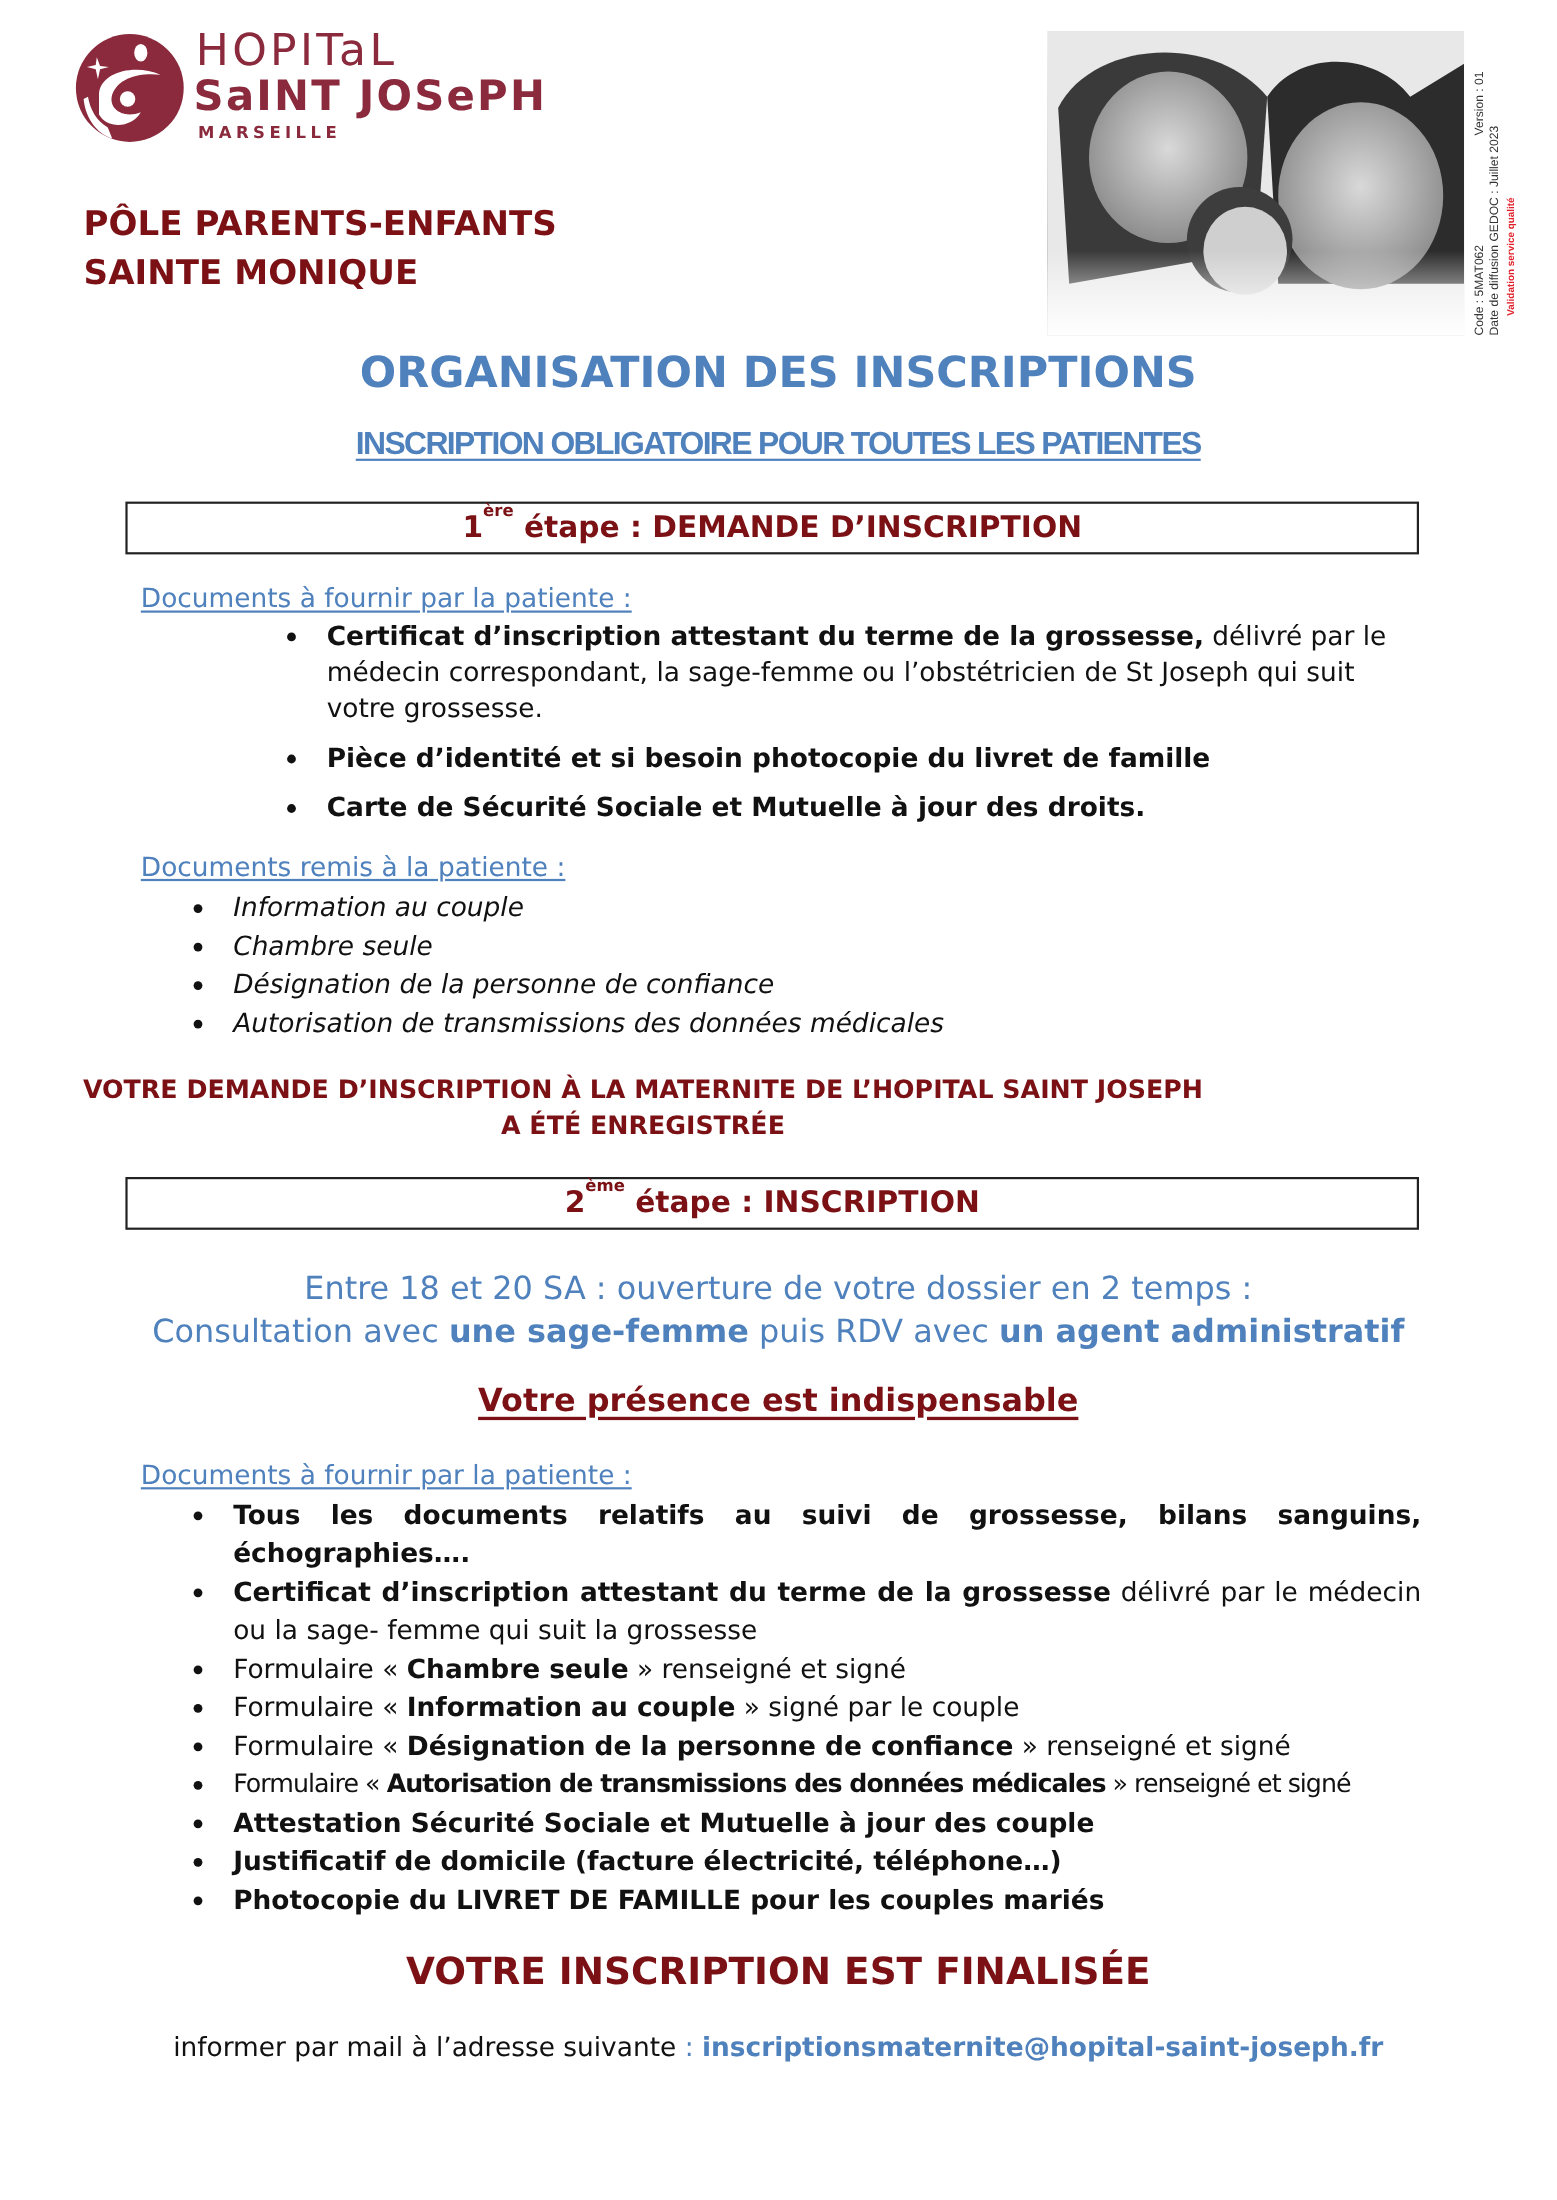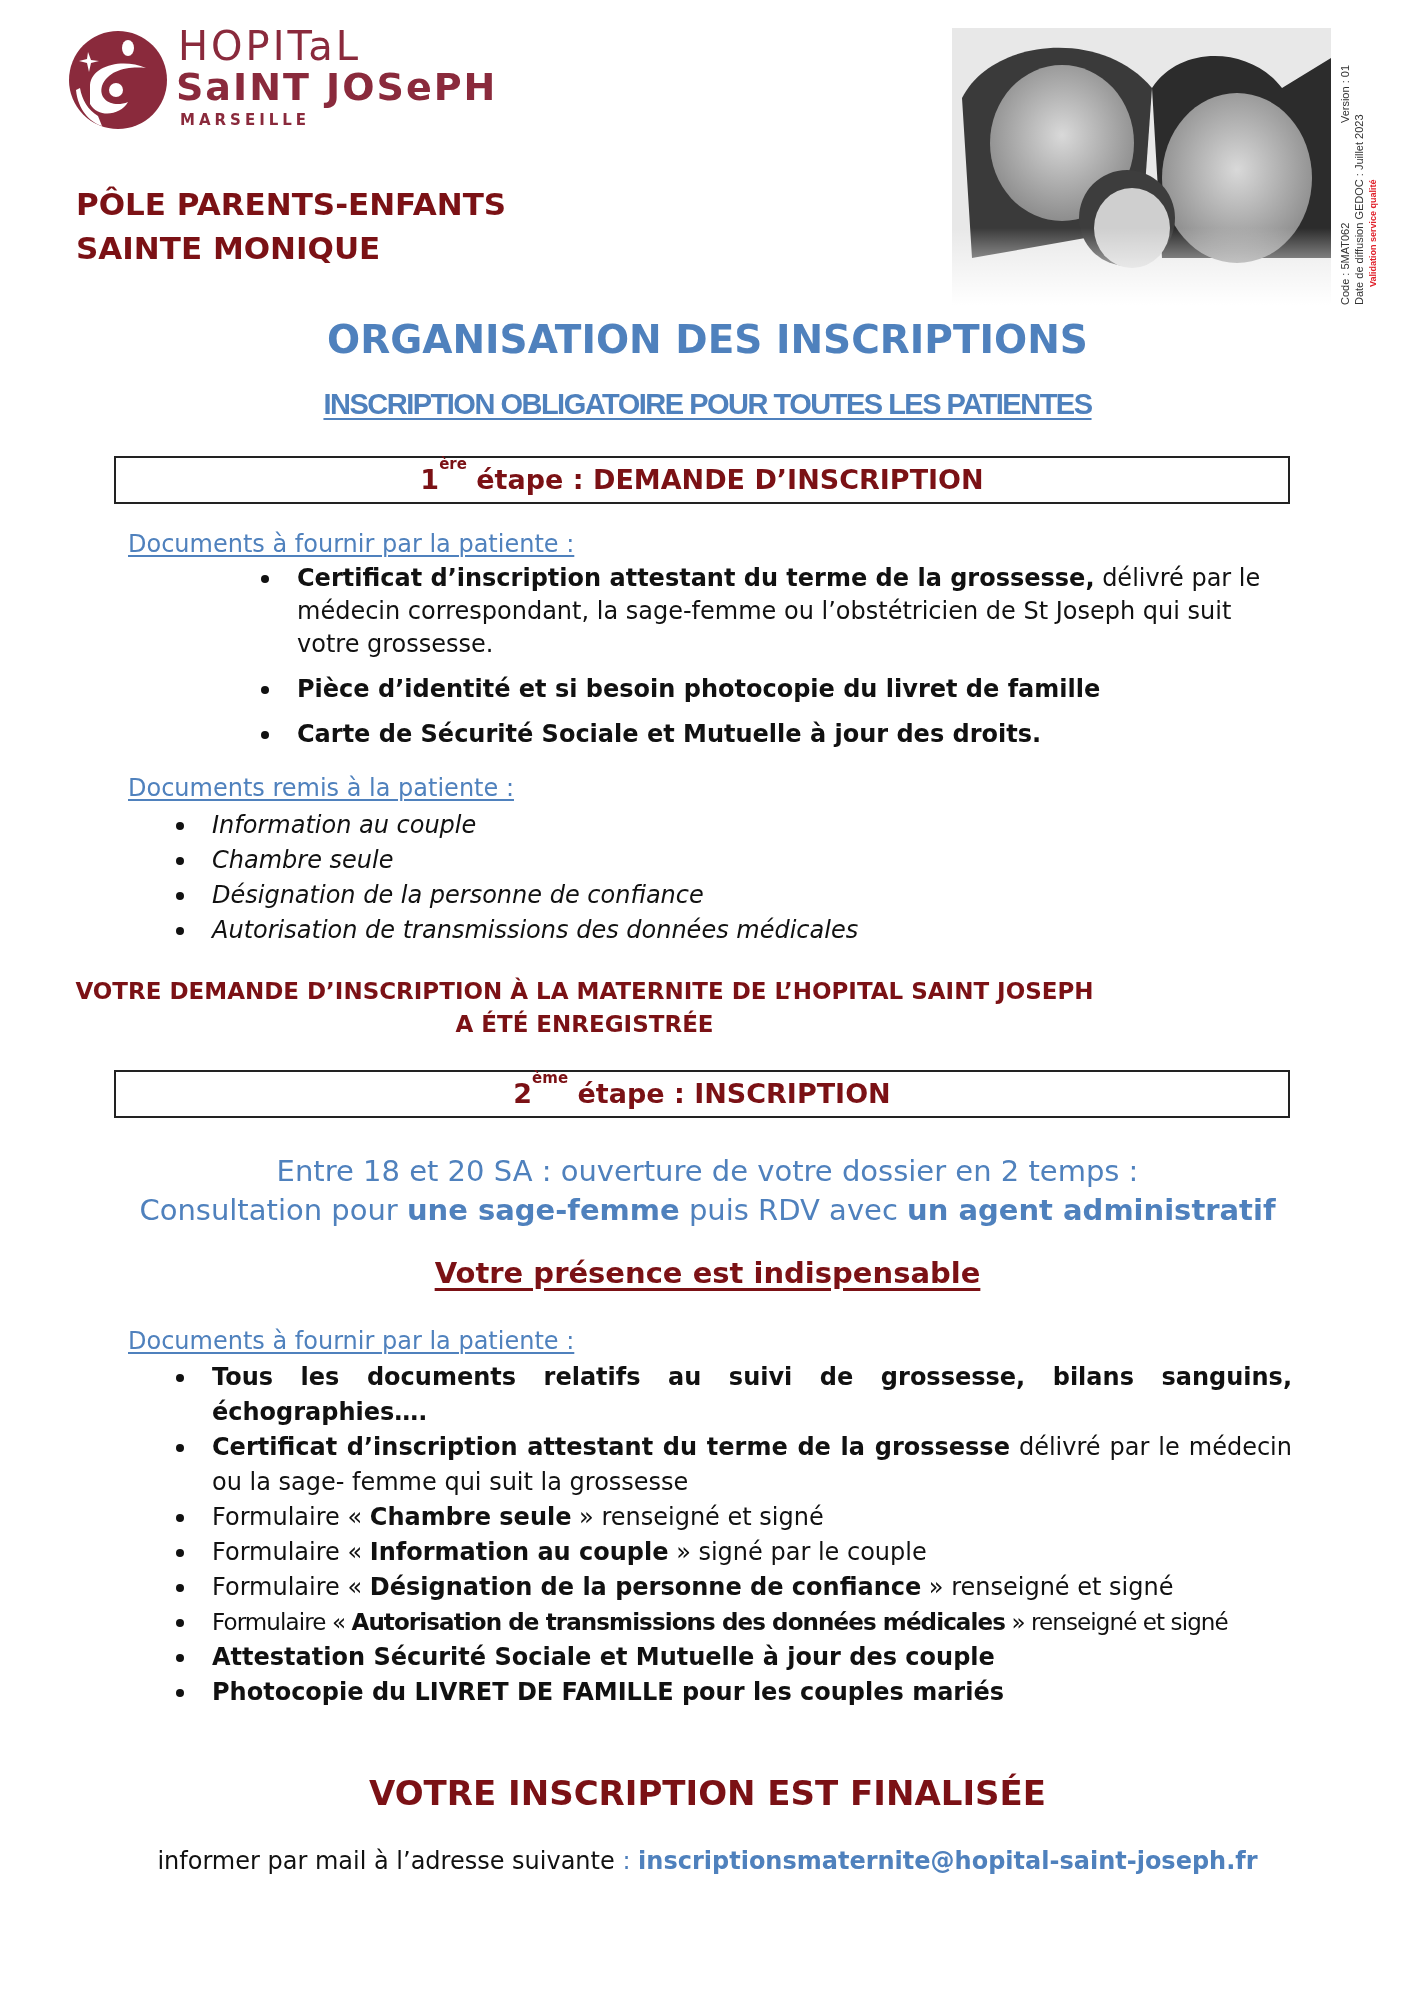--- a/index.html
+++ b/index.html
@@ -289,38 +289,39 @@
   <div>A ÉTÉ ENREGISTRÉE</div>
 </div>
 
 <div class="abs step-box" style="top:1070px;">
   <span>2</span><sup>ème</sup><span> étape : INSCRIPTION</span>
 </div>
 
 <div class="abs intro">
   <div>Entre 18 et 20 SA : ouverture de votre dossier en 2 temps :</div>
   <div>
-    <span>Consultation pour </span><b>une sage-femme</b><span> puis RDV avec </span><b>un agent administratif</b>
+    <span>Consultation avec </span><b>une sage-femme</b><span> puis RDV avec </span><b>un agent administratif</b>
   </div>
 </div>
 
 <div class="abs presence">
   <span>Votre présence est indispensable</span>
 </div>
 
 <div class="abs section-head" style="top:1325px;">Documents à fournir par la  patiente :</div>
 
 <ul class="abs doc-list list3">
   <li class="justify"><span class="bullet"></span><b>Tous les documents relatifs au suivi de grossesse, bilans sanguins, échographies….</b></li>
   <li class="justify"><span class="bullet"></span><b>Certificat d’inscription attestant du terme de la grossesse</b><span> délivré par le médecin ou la sage- femme qui suit la grossesse</span></li>
   <li><span class="bullet"></span><span>Formulaire « </span><b>Chambre seule</b><span> » renseigné et signé</span></li>
   <li><span class="bullet"></span><span>Formulaire « </span><b>Information au couple</b><span> » signé par le couple</span></li>
   <li><span class="bullet"></span><span>Formulaire « </span><b>Désignation de la personne de confiance</b><span> » renseigné et signé</span></li>
   <li class="tight"><span class="bullet"></span><span>Formulaire « </span><b>Autorisation de transmissions des données médicales</b><span> » renseigné et signé</span></li>
   <li><span class="bullet"></span><b>Attestation Sécurité Sociale et Mutuelle à jour des couple</b></li>
+  <li><span class="bullet"></span><b>Justificatif de domicile (facture électricité, téléphone…)</b></li>
   <li><span class="bullet"></span><b>Photocopie du LIVRET DE FAMILLE pour les couples mariés</b></li>
 </ul>
 
 <div class="abs finalisee">VOTRE INSCRIPTION EST FINALISÉE</div>
 
 <div class="abs cancel">
   <div>
     <span>informer par mail à l’adresse suivante </span><span class="colon">: </span><span class="email">inscriptionsmaternite@hopital-saint-joseph.fr</span>
   </div>
 </div>

